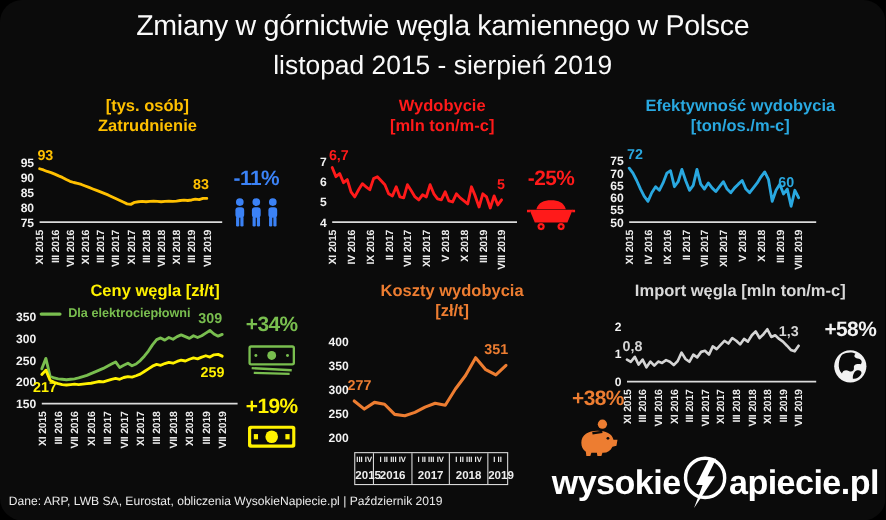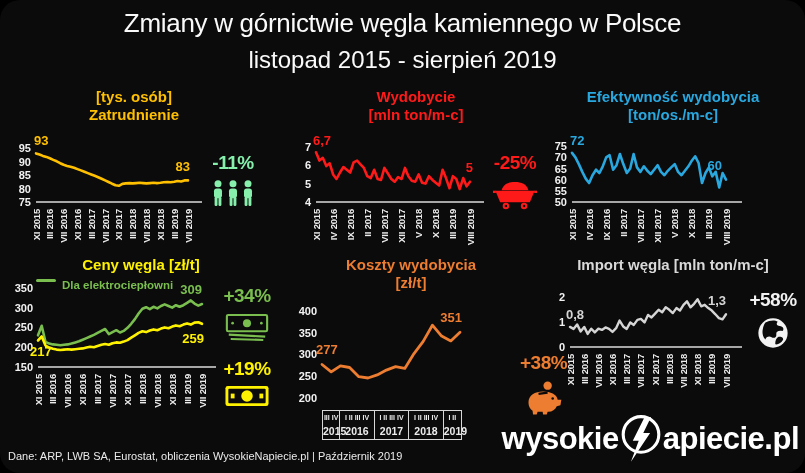--- a/index.html
+++ b/index.html
@@ -19,21 +19,21 @@
   .delta svg{margin-top:5px;}
   .d-row1{padding-top:24px;}
   .d-koszty{padding-top:56px;margin-left:42px;}
   .d-import{padding-top:12px;}
   .delta.dual{padding-top:8px;display:flex;flex-direction:column;gap:12px;}
   .ytick{fill:#f2f2f2;font-size:11px;font-weight:700;}
   .xtick{fill:#ececec;font-size:9.5px;font-weight:700;letter-spacing:-0.2px;}
   .dlabel{font-size:13px;font-weight:700;}
   .axis{stroke:#dcdcdc;stroke-width:1.6;}
   .legend{position:absolute;display:flex;flex-direction:column;gap:2px;}
-  .litem{display:flex;align-items:flex-start;gap:6px;font-size:11.5px;font-weight:700;white-space:nowrap;}
+  .litem{display:flex;align-items:center;gap:6px;font-size:11.5px;font-weight:700;white-space:nowrap;}
   .ldash{width:20px;height:3px;border-radius:2px;display:inline-block;}
   .qtable{display:grid;border:1px solid #d8d8d8;color:#ececec;margin-top:4px;}
   .qg{display:flex;flex-direction:column;justify-content:space-between;min-width:0;}
   .qsep{border-right:1px solid #d8d8d8;}
   .qrow{font-size:7px;font-weight:700;text-align:center;padding:3px 0 4px;white-space:nowrap;}
   .yrow{font-size:10.5px;font-weight:600;text-align:center;padding-bottom:2px;white-space:nowrap;}
   .source{position:absolute;left:8px;top:450px;font-size:11px;color:#eaeaea;}
   .logo{position:absolute;right:6px;top:412px;display:flex;align-items:center;color:#fff;
         font-size:31px;font-weight:600;letter-spacing:-0.5px;}
   .logo svg{margin:0 1px;}
@@ -68,21 +68,21 @@
             <text x="116.4090909090909" y="81" text-anchor="end" class="xtick" transform="rotate(-90 116.4090909090909 81)">XI 2017</text>
             <text x="130.22727272727272" y="81" text-anchor="end" class="xtick" transform="rotate(-90 130.22727272727272 81)">III 2018</text>
             <text x="144.04545454545456" y="81" text-anchor="end" class="xtick" transform="rotate(-90 144.04545454545456 81)">VII 2018</text>
             <text x="157.86363636363637" y="81" text-anchor="end" class="xtick" transform="rotate(-90 157.86363636363637 81)">XI 2018</text>
             <text x="171.6818181818182" y="81" text-anchor="end" class="xtick" transform="rotate(-90 171.6818181818182 81)">III 2019</text>
             <text x="185.5" y="81" text-anchor="end" class="xtick" transform="rotate(-90 185.5 81)">VII 2019</text>
             <polyline points="30.0,25.4 33.5,26.5 36.9,27.9 40.4,28.9 43.8,30.3 47.3,31.9 50.7,33.3 54.2,35.2 57.6,36.8 61.1,37.9 64.5,38.7 68.0,39.7 71.5,41.1 74.9,42.4 78.4,43.8 81.8,45.1 85.3,46.5 88.7,47.8 92.2,49.2 95.6,50.8 99.1,52.4 102.5,54.0 106.0,55.7 109.5,57.3 112.9,57.8 116.4,55.9 119.8,55.4 123.3,55.1 126.7,55.4 130.2,55.1 133.6,54.8 137.1,55.1 140.5,55.4 144.0,55.1 147.5,54.8 150.9,55.1 154.4,54.8 157.8,54.3 161.3,54.0 164.7,54.3 168.2,53.8 171.6,53.0 175.1,53.5 178.5,52.4 182.0,52.4" fill="none" stroke="#FFC000" stroke-width="2.6" stroke-linejoin="round" stroke-linecap="round"></polyline>
             <text x="28" y="17.441860465116278" class="dlabel" fill="#FFC000">93</text>
             <text x="184" y="43.418604651162795" text-anchor="end" class="dlabel" fill="#FFC000">83</text>
           </svg></div>
-      <div class="delta d-row1" style="color: #86efac;">
+      <div class="delta d-row1" style="color: #3b82f6;">
         <div class="pct">-11%</div>
         <svg width="44" height="28" viewBox="0 0 44 27" fill="currentColor">
           <g>
               <circle cx="7" cy="4.2" r="3.5"></circle>
               <rect x="3" y="9" width="8" height="9.5" rx="2.8"></rect>
               <rect x="3.6" y="17.5" width="2.9" height="9" rx="1.2"></rect>
               <rect x="7.5" y="17.5" width="2.9" height="9" rx="1.2"></rect>
             </g>
           <g transform="translate(15,0)">
               <circle cx="7" cy="4.2" r="3.5"></circle>
@@ -94,21 +94,21 @@
               <circle cx="7" cy="4.2" r="3.5"></circle>
               <rect x="3" y="9" width="8" height="9.5" rx="2.8"></rect>
               <rect x="3.6" y="17.5" width="2.9" height="9" rx="1.2"></rect>
               <rect x="7.5" y="17.5" width="2.9" height="9" rx="1.2"></rect>
             </g>
         </svg>
       </div>
     </div>
   </div>
 
-  <div class="panel" style="left:288px;top:88px;width:256px">
+  <div class="panel" style="left:274px;top:88px;width:256px">
     <div class="ptitle" style="color: rgb(255, 26, 26);">
       <div>Wydobycie</div>
       <div>[mln ton/m-c]</div>
     </div>
     <div class="crow">
       <div class="chost"><svg width="198" height="130" viewBox="0 0 198 130">
             <text x="23" y="22.761904761904766" text-anchor="end" class="ytick">7</text>
             <text x="23" y="41.17460317460318" text-anchor="end" class="ytick">6</text>
             <text x="23" y="59.58730158730159" text-anchor="end" class="ytick">5</text>
             <text x="23" y="78" text-anchor="end" class="ytick">4</text>

